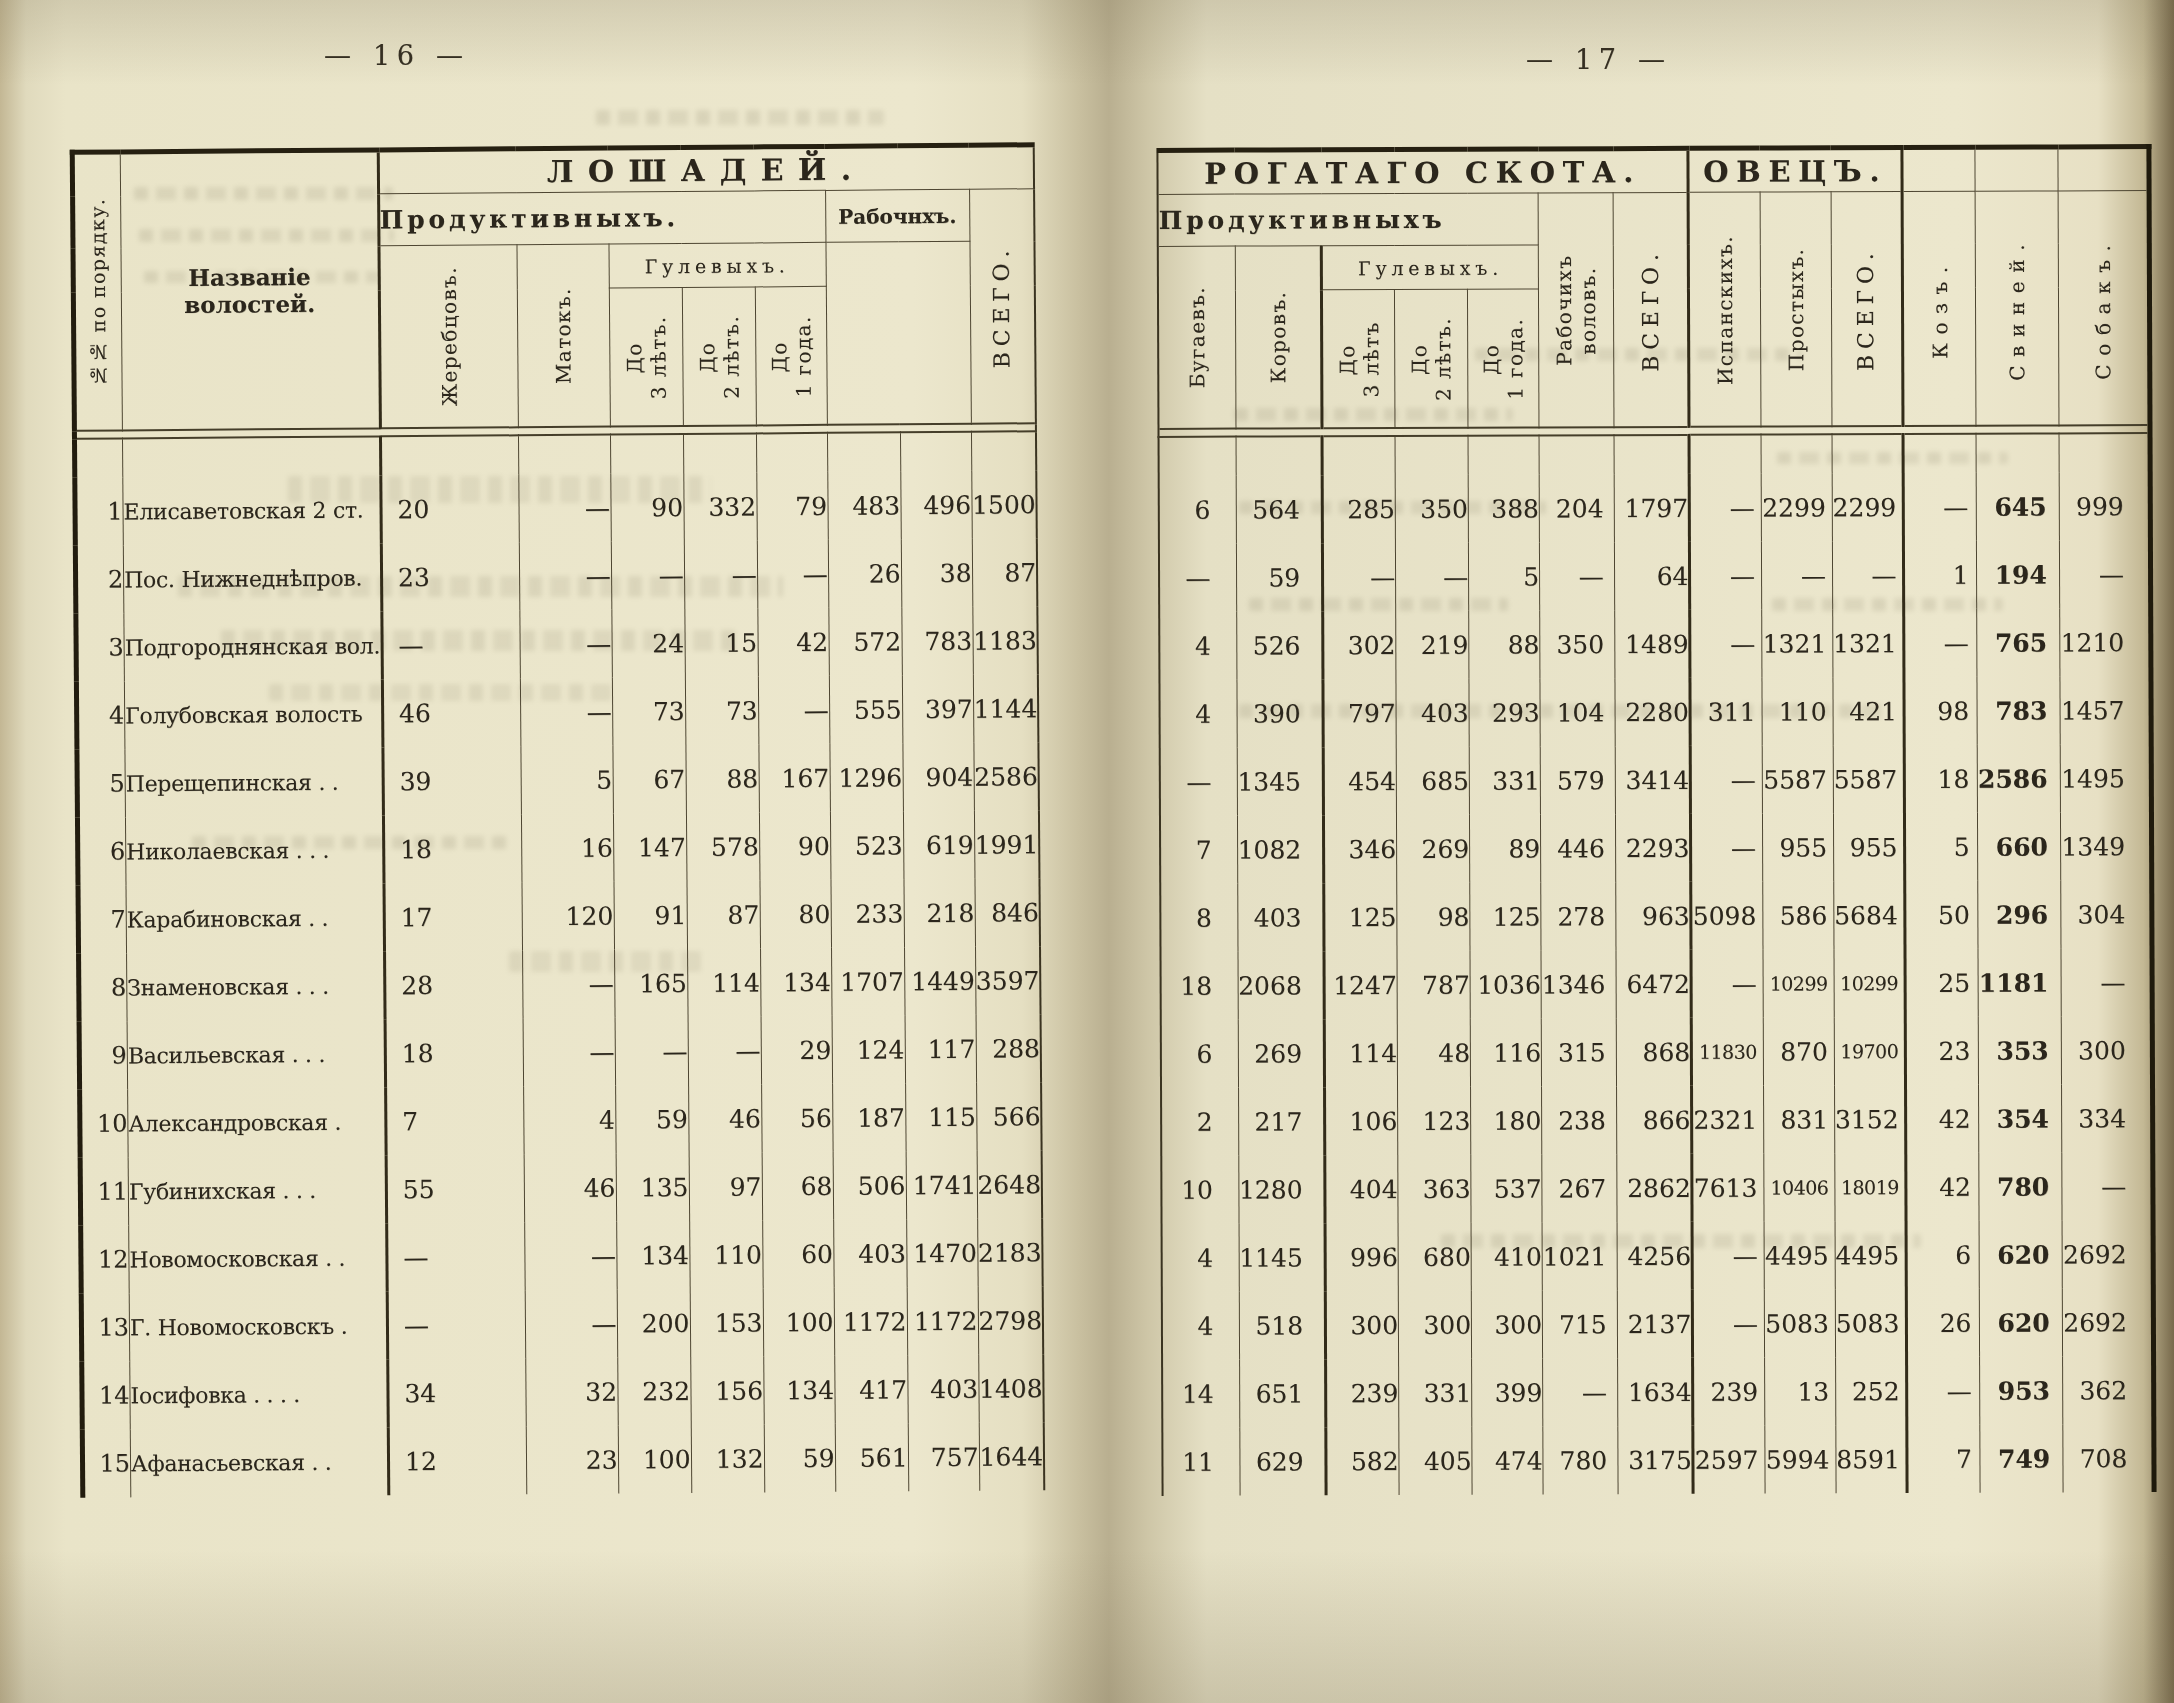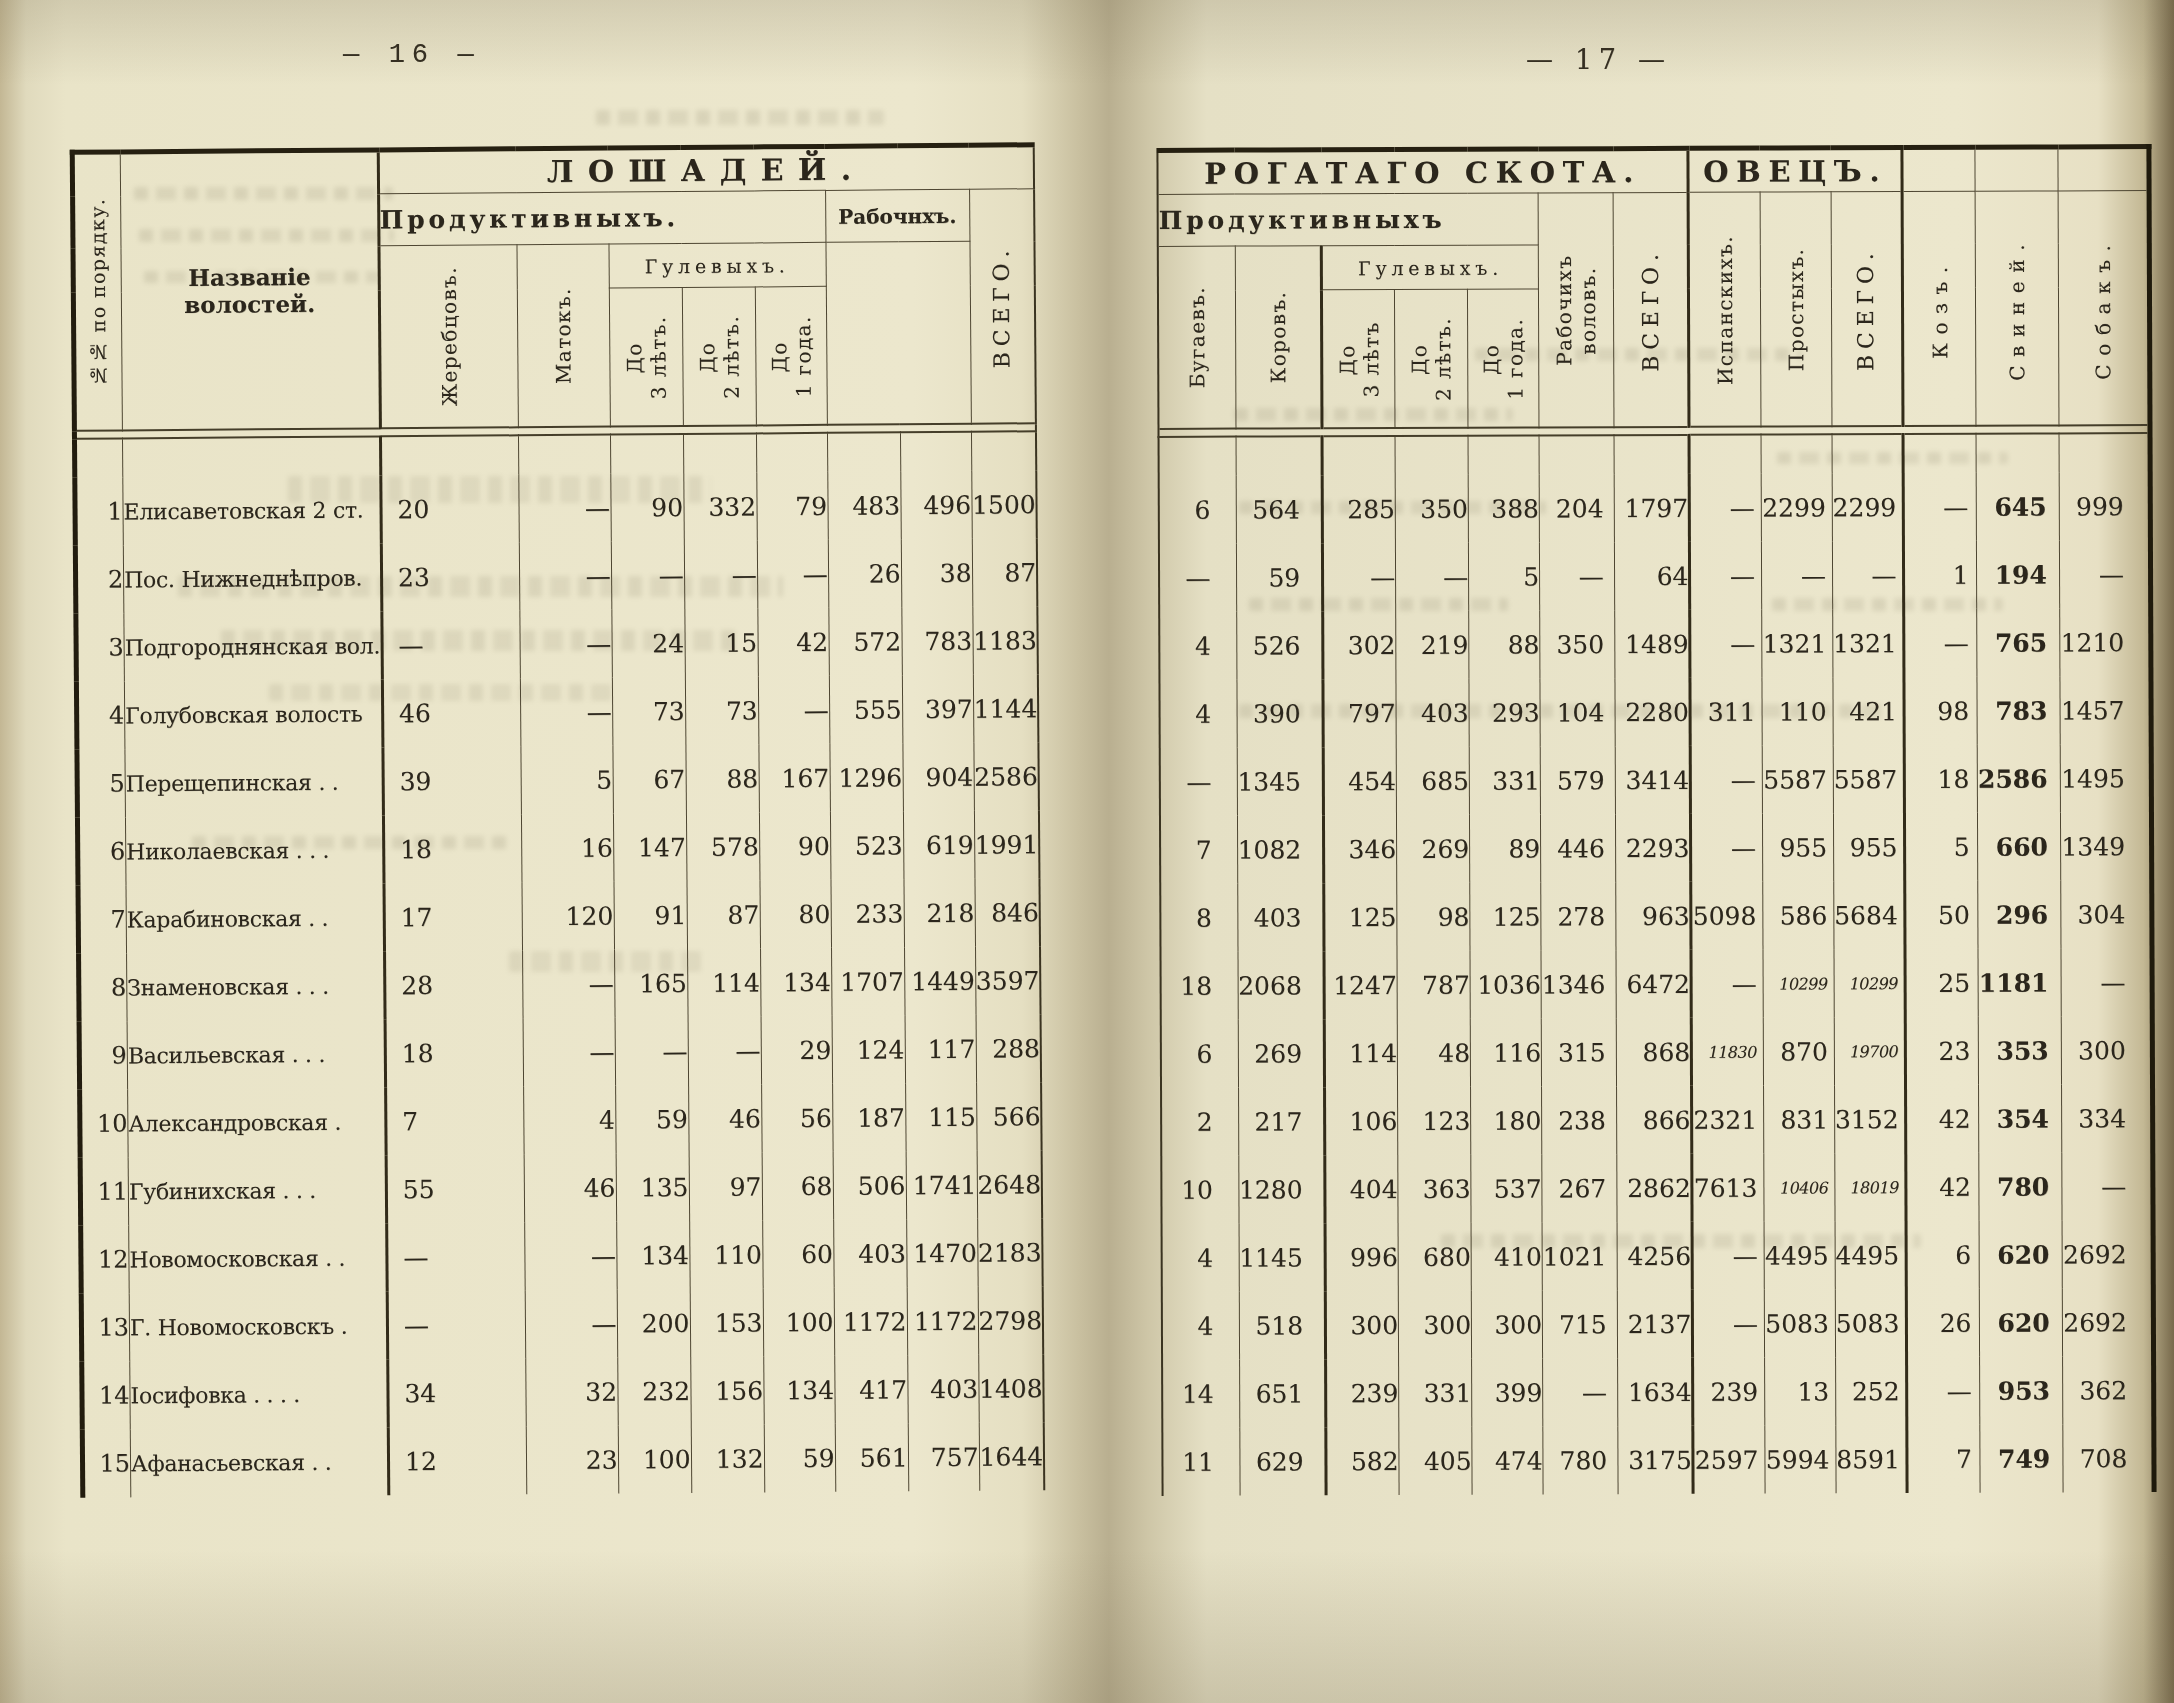--- a/index.html
+++ b/index.html
@@ -54,21 +54,21 @@
     padding:5.8px 0 11.5px 0;
   }
   .rot.caps{font-size:22px;letter-spacing:5.8px;}
   .rot.widesp{letter-spacing:8.6px;}
   .rot.idx{font-size:19px;}
 
   
   .rownum{font-size:24px;text-align:right;padding-right:9.6px;}
   .name{font-size:22px;text-align:left;padding-left:25px;letter-spacing:-0.3px;white-space:nowrap;}
   .val{font-size:25px;text-align:right;padding-right:8.6px;font-variant-numeric:lining-nums;}
-  .val.sm{font-size:16px;letter-spacing:-0.5px;font-style:italic;}
+  .val.sm{font-size:19px;letter-spacing:-0.5px;}
   .vJ{text-align:left !important;padding-left:15.4px !important;}
   .wB{padding-right:25px !important;}
   .wK{padding-right:21px !important;}
   .wRb{padding-right:10.6px !important;}
   .wSm{padding-right:5.8px !important;}
   .wKo{padding-right:7.7px !important;}
   .wSv{padding-right:12.5px !important;font-weight:bold;}
   .wSo{padding-right:24px !important;}
 
   .pagenum{
@@ -79,21 +79,21 @@
   .ghost{
     position:absolute;opacity:.24;filter:blur(2.5px);border-radius:1.9px;pointer-events:none;
     background:repeating-linear-gradient(90deg,
       rgba(118,111,84,.65) 0 14.4px, rgba(118,111,84,0) 14.4px 22px,
       rgba(118,111,84,.55) 22px 42px, rgba(118,111,84,0) 42px 50px);
   }
 </style>
 </head>
 <body>
 
-<div class="pagenum" style="left:343px;top:40px;font-family:Liberation Mono, monospace;">— 16 —</div>
+<div class="pagenum" style="left:324px;top:40px;">— 16 —</div>
 <div class="pagenum" style="left:1526px;top:44px;">— 17 —</div>
 
 <div>
   <div class="ghost" style="left:596px;top:110px;width:288px;height:15.4px;"></div>
   <div class="ghost" style="left:134px;top:187px;width:259px;height:12.5px;"></div>
   <div class="ghost" style="left:139px;top:229px;width:255px;height:12.5px;"></div>
   <div class="ghost" style="left:144px;top:271px;width:235px;height:11.5px;"></div>
   <div class="ghost" style="left:288px;top:476px;width:423px;height:27px;opacity:.20;"></div>
   <div class="ghost" style="left:178px;top:576px;width:605px;height:21px;opacity:.22;"></div>
   <div class="ghost" style="left:221px;top:630px;width:519px;height:21px;opacity:.22;"></div>

